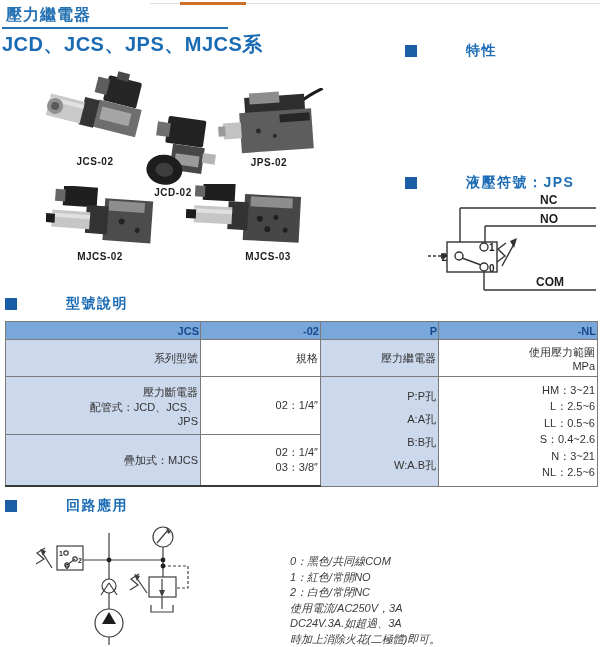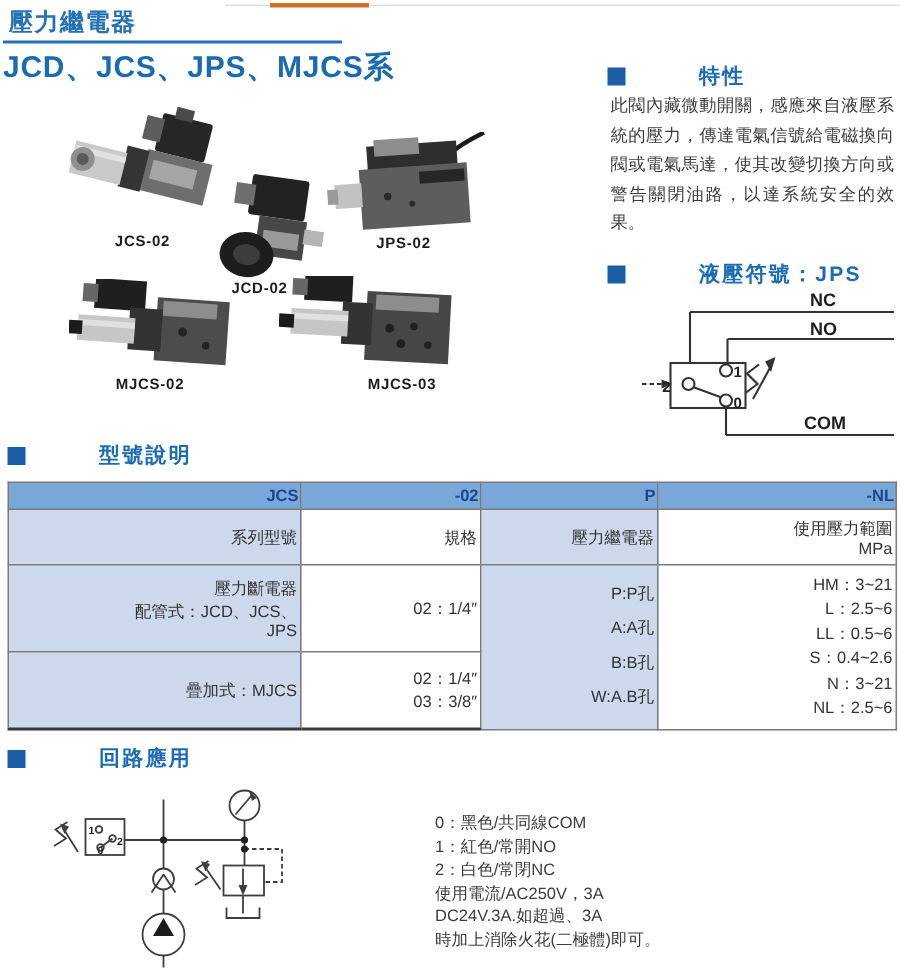--- a/index.html
+++ b/index.html
@@ -29,22 +29,22 @@
   table.model tr.hdr td{background:#7aa7d9;color:#17488f;font-weight:bold;height:15px;padding:1px;}
   .cell-blue{background:#ccd8eb;}
   .pre{white-space:pre-line;}
   .spaced{line-height:2.1;}
   td.range{text-align:left;padding-left:40px;line-height:1.5;}
   tr.sub td{height:32px;}
   tr.b1 td{height:53px;}
   tr.b2 td{height:46px;}
   table.model tr.b2 td{border-bottom:2px solid #3a3a3a;}
   
-  .circuit-notes{position:absolute;left:290px;top:542px;width:280px;font-size:11px;line-height:15.5px;
-                 color:#3c3c3c;white-space:pre-line;}
+  .circuit-notes{position:absolute;left:290px;top:554px;width:280px;font-size:11px;line-height:15.5px;
+                 color:#3c3c3c;white-space:pre-line;font-style:italic;}
   svg{display:block;}
   svg text{font-family:"Liberation Sans","DejaVu Sans",sans-serif;}
 </style>
 </head>
 <body>
 
 <div id="page">
 
   <div class="topline-gray"></div>
   <div class="topline-orange"></div>
@@ -128,21 +128,20 @@
       <rect x="8" y="27" width="38" height="4" fill="#e0e0e0"></rect>
       <rect x="0" y="28" width="10" height="9" fill="#1c1c1c"></rect>
     </g>
   </svg>
   <div class="prod-label" style="left:228px;top:251px;width:80px">MJCS-03</div>
 
   <div class="sec-head" style="left:405px;top:42px">
     <span class="sq"></span>
     <span class="sec-title">特性</span>
   </div>
-  <div class="features-body">此閥內藏微動開關，感應來自液壓系統的壓力，傳達電氣信號給電磁換向閥或電氣馬達，使其改變切換方向或警告關閉油路，以達系統安全的效果。</div>
 
   <div class="sec-head" style="left:405px;top:174px">
     <span class="sq"></span>
     <span class="sec-title">液壓符號：JPS</span>
   </div>
   <svg class="abs" style="left:400px;top:192px" width="198" height="108" viewBox="0 0 198 108">
     <g stroke="#333" stroke-width="1.4" fill="none">
       <line x1="60" y1="16" x2="196" y2="16"></line>
       <line x1="60" y1="16" x2="60" y2="50"></line>
       <line x1="85" y1="34" x2="196" y2="34"></line>

